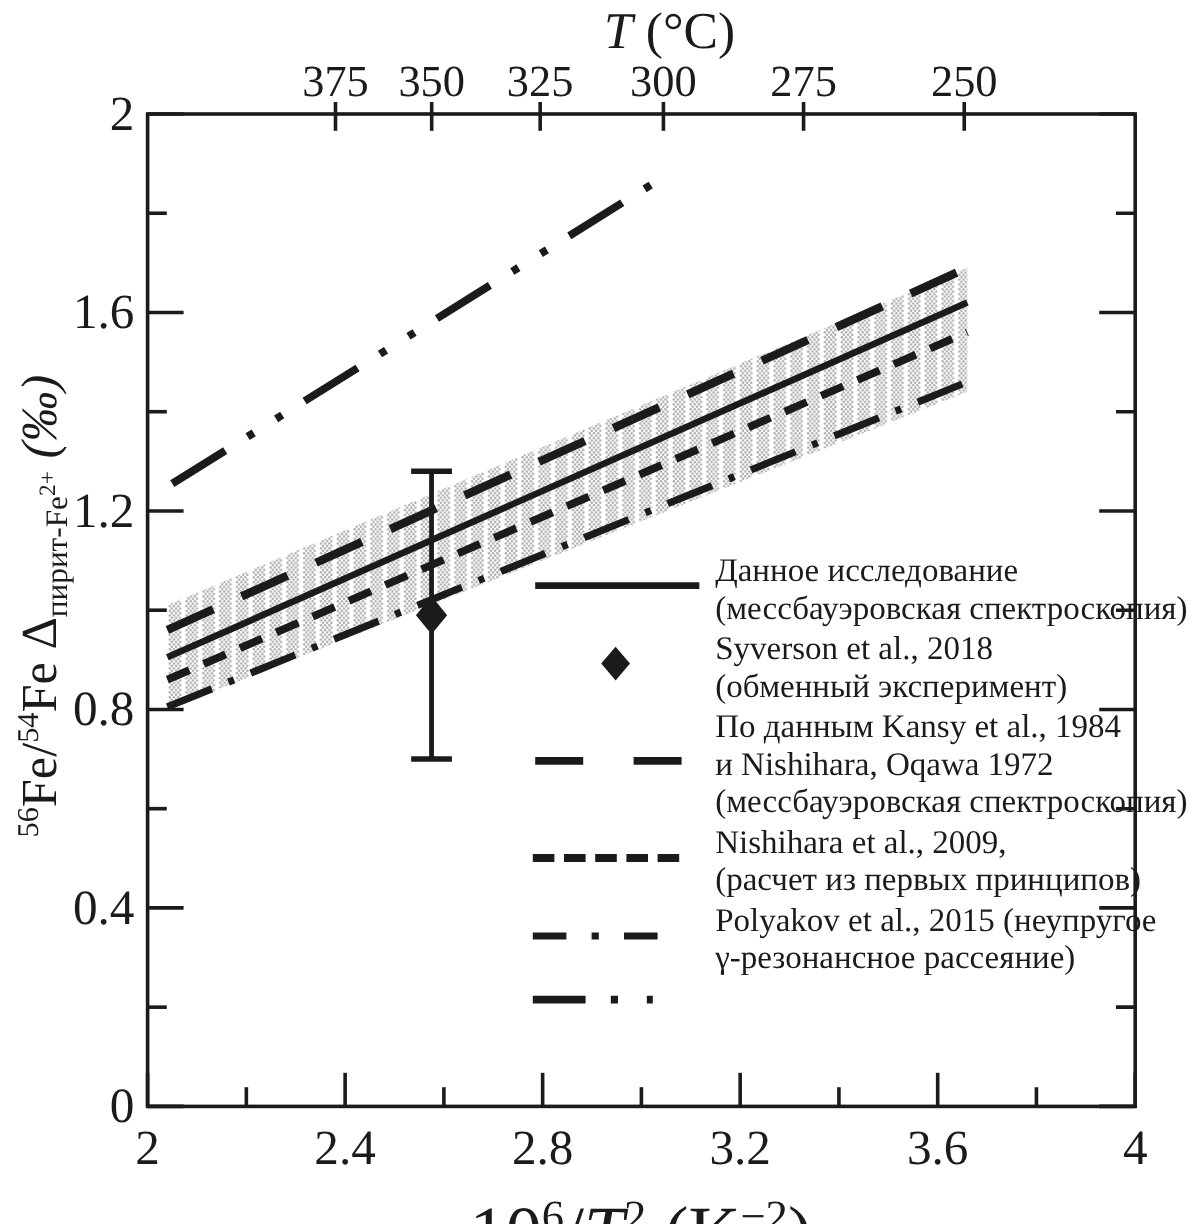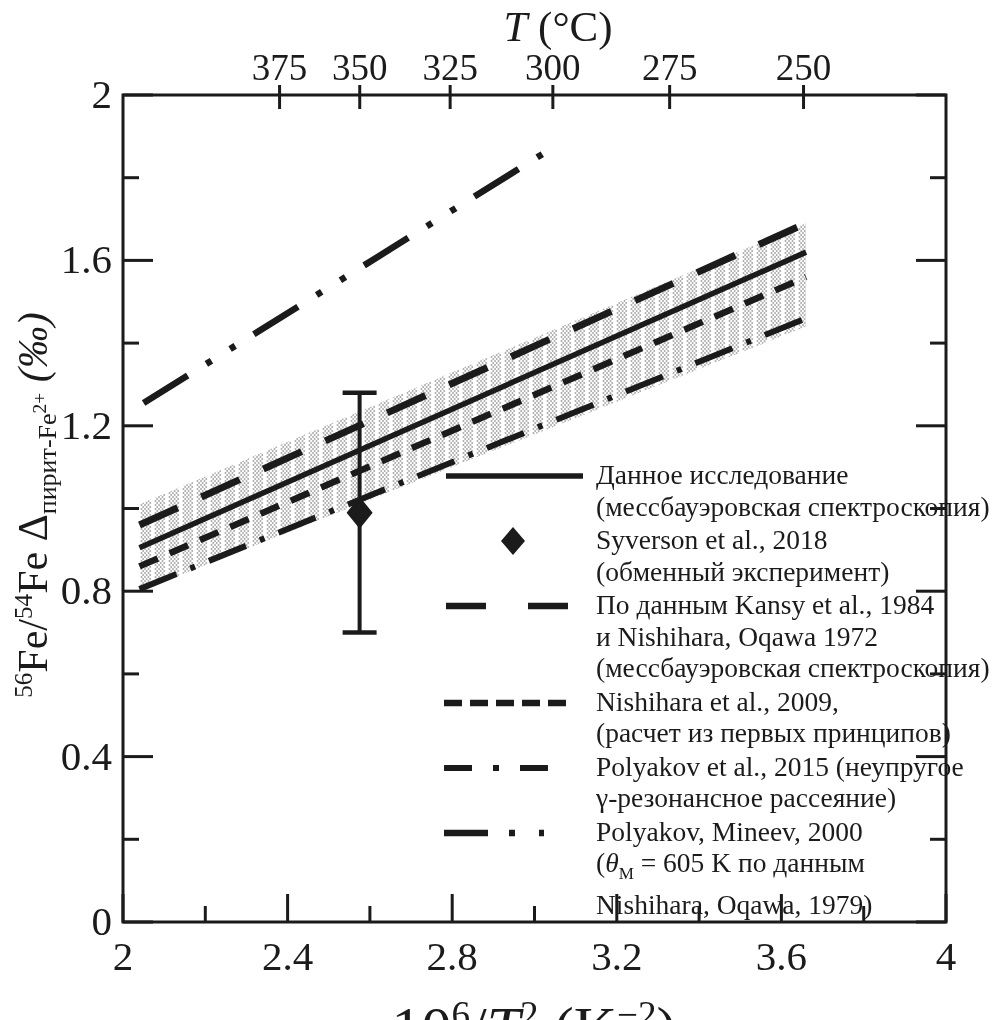--- a/index.html
+++ b/index.html
@@ -15,21 +15,21 @@
         font-size:60px;white-space:nowrap;}
   .xlab sup{font-size:62%;vertical-align:super;}
   .xlab i{font-style:italic;}
   .ylab{position:absolute;left:36px;top:505px;transform:translate(-50%,-50%) rotate(-90deg);
         white-space:nowrap;font-size:42px;}
   .ylab sup{font-size:60%;vertical-align:super;}
   .ylab .subwrap{font-size:62%;vertical-align:-0.35em;}
   .ylab .subwrap sup{font-size:75%;vertical-align:super;}
   .ylab .pm{font-style:italic;}
   .legend{position:absolute;left:443px;top:459px;width:556px;}
-  .li{display:flex;margin-bottom:2px;}
+  .li{display:flex;align-items:center;margin-bottom:2px;}
   .sw{width:153px;flex:none;}
   .tx{flex:1;font-size:27.5px;line-height:31.5px;}
   .th{font-style:italic;}
   .thsub{font-size:62%;vertical-align:-0.4em;}
 </style>
 </head>
 <body>
 
 <div class="fig">
 
@@ -183,21 +183,16 @@
         <div>γ-резонансное рассеяние)</div>
       </div>
     </div>
 
     <div class="li">
       <div class="sw">
         <svg width="140" height="34">
             <line x1="1" y1="17" x2="101" y2="17" stroke="#1b1b1b" stroke-width="6.5" stroke-dasharray="44 21 6 24 6 30"></line>
           </svg>
       </div>
-      <div class="tx">
-        <div>Polyakov, Mineev, 2000</div>
-        <div><span>(</span><span class="th">θ</span><span class="thsub">М</span><span> = 605 K по данным</span></div>
-        <div>Nishihara, Oqawa, 1979)</div>
-      </div>
     </div>
 
   </div>
 </div>
 
 </body></html>

